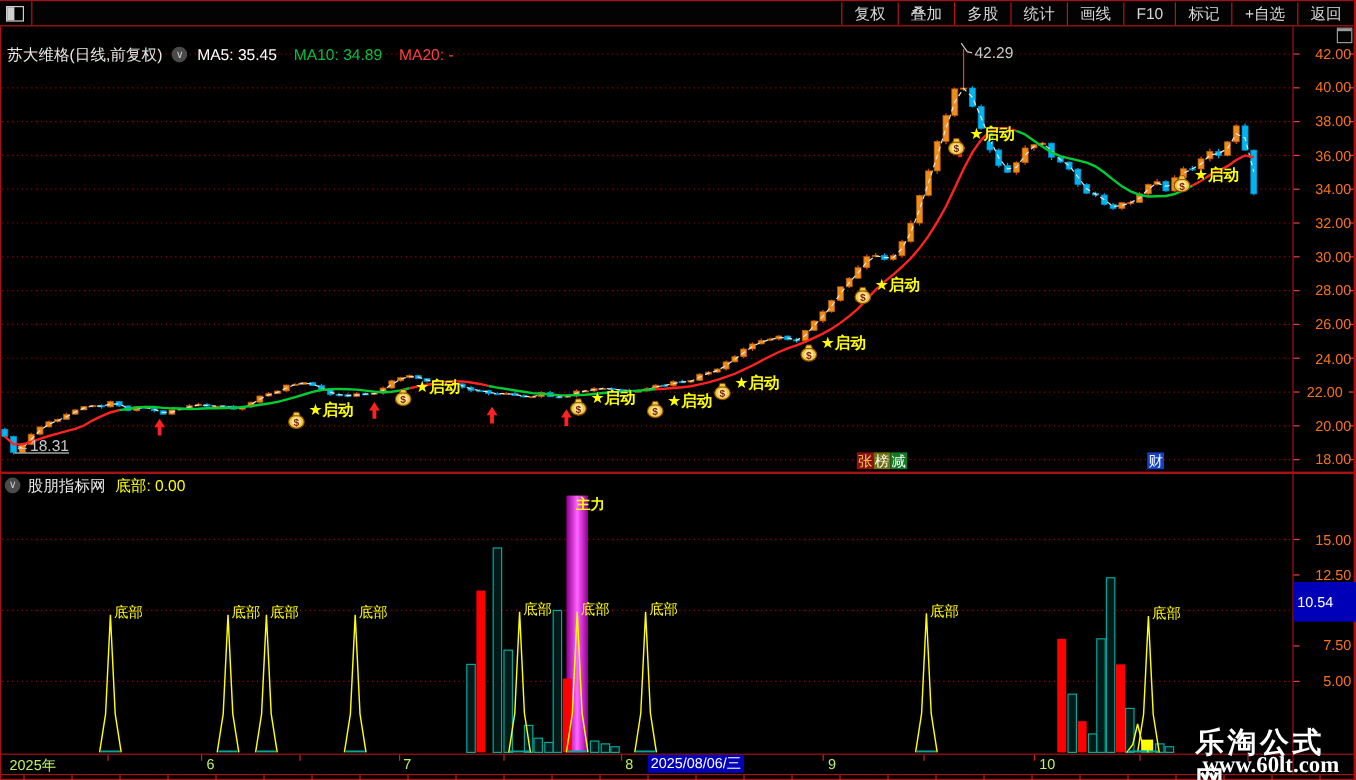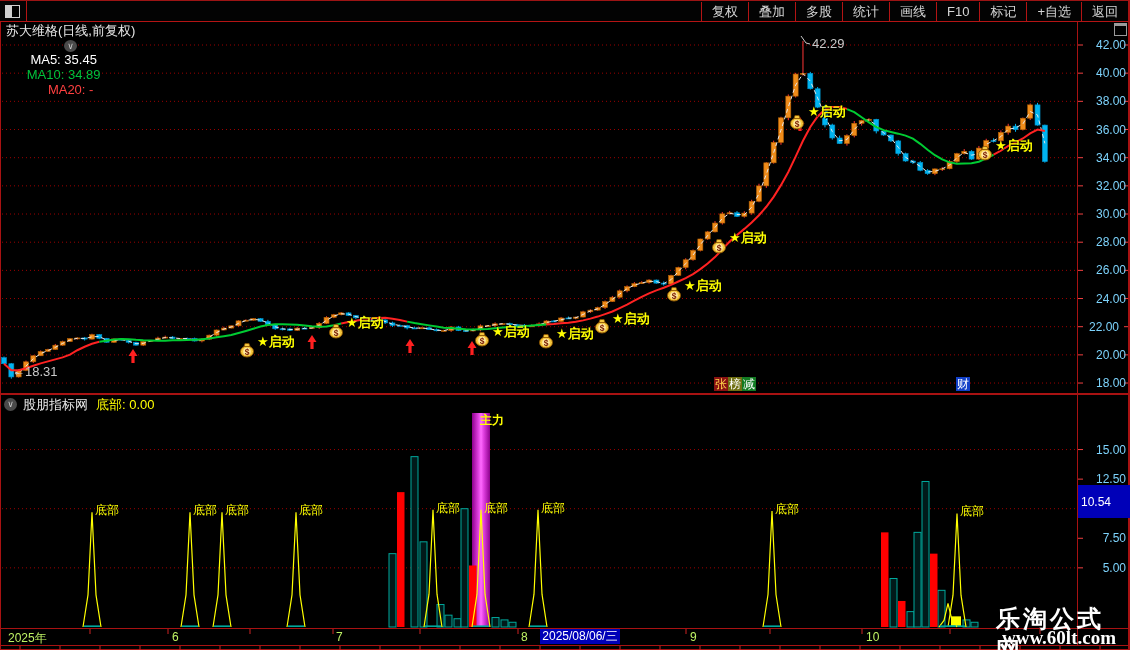--- a/index.html
+++ b/index.html
@@ -12,34 +12,34 @@
   .m-item{font-size:13px;color:#d6d6d6;padding:0 9px;line-height:19px;cursor:default;white-space:nowrap;}
   .m-item.active{color:#00d2ff;}
   .m-right{margin-left:auto;display:flex;align-items:center;height:100%;justify-content:space-between;}
   .m-rt{font-size:13px;color:#d6d6d6;padding:0 10px;line-height:19px;border-left:1px solid #b41414;white-space:nowrap;}
   .winicon{width:13px;height:11px;border:1px solid #cfcfcf;margin:0 6px 0 5px;position:relative;background:#000;}
   .winicon::after{content:"";position:absolute;left:0;top:0;width:6px;height:11px;background:#cfcfcf;}
   .m-sep{width:1px;height:100%;background:#b41414;}
   
   .vline,.hline{position:absolute;background:#a81212;z-index:5;}
   
-  .titlerow{position:absolute;top:22px;left:6px;height:15px;display:flex;align-items:center;z-index:20;flex-direction:column;}
+  .titlerow{position:absolute;top:38px;left:6px;height:15px;display:flex;align-items:center;z-index:20;}
   .stock-title{color:#e8e8e8;font-size:13px;}
   .chev{width:13px;height:13px;border-radius:50%;background:#4a4a4a;color:#c8c8c8;font-size:9px;
         line-height:12px;text-align:center;margin:0 8px;}
   .ma5{color:#ffffff;font-size:13px;margin-right:14px;}
   .ma10{color:#00c23c;font-size:13px;margin-right:14px;}
   .ma20{color:#ff4040;font-size:13px;}
   .maxicon{position:absolute;top:23px;left:1114px;width:11px;height:11px;border:1px solid #9a9a9a;z-index:20;}
   .maxicon::after{content:"";position:absolute;left:0;top:0;right:0;height:2px;background:#9a9a9a;}
   .indhdr{position:absolute;top:397px;left:4px;height:15px;display:flex;align-items:center;z-index:20;}
   .ind-name{color:#e8e8e8;font-size:13px;margin-right:8px;}
   .ind-val{color:#ffff00;font-size:13px;}
   
-  .ylab{position:absolute;width:44px;text-align:right;font-size:12px;color:#7dd3fc;z-index:10;}
+  .ylab{position:absolute;width:44px;text-align:right;font-size:12px;color:#f97316;z-index:10;}
   .xlab{position:absolute;top:630px;font-size:12px;color:#bef264;z-index:10;}
   .bluebox{position:absolute;background:#0000b8;color:#ffffff;font-size:12px;z-index:12;
            display:flex;align-items:center;}
   
   .sigtext{position:absolute;color:#ffff00;font-size:13px;font-weight:bold;z-index:15;white-space:nowrap;
            text-shadow:1px 1px 0 #000;}
   .hl-label{position:absolute;color:#c8c8c8;font-size:13px;z-index:15;white-space:nowrap;}
   .tagrow{position:absolute;display:flex;z-index:15;}
   .tagchar{font-size:12px;width:14px;height:14px;line-height:14px;text-align:center;}
   .zhuli{position:absolute;color:#ffff00;font-size:12px;font-weight:bold;z-index:15;}
@@ -586,21 +586,21 @@
     <line x1="860" y1="646" x2="860" y2="650" stroke="#cc2222"></line>
     <line x1="900" y1="646" x2="900" y2="650" stroke="#cc2222"></line>
     <line x1="940" y1="646" x2="940" y2="650" stroke="#cc2222"></line>
     <line x1="980" y1="646" x2="980" y2="650" stroke="#cc2222"></line>
     <line x1="1020" y1="646" x2="1020" y2="650" stroke="#cc2222"></line>
     <line x1="1060" y1="646" x2="1060" y2="650" stroke="#cc2222"></line>
     <line x1="1100" y1="646" x2="1100" y2="650" stroke="#cc2222"></line>
   </svg>
 
 <div class="hl-label" style="left:812px;top:36px;">42.29</div>
-<div class="hl-label" style="left:12px;top:364px;">←18.31</div>
+<div class="hl-label" style="left:12px;top:364px;text-decoration:underline;">←18.31</div>
 
 <div class="wm1">乐淘公式网</div>
 <div class="wm2">www.60lt.com</div>
 
 <div class="ylab" style="left: 1082px; top: 38px;">42.00</div>
 <div class="ylab" style="left: 1082px; top: 66.17px;">40.00</div>
 <div class="ylab" style="left: 1082px; top: 94.34px;">38.00</div>
 <div class="ylab" style="left: 1082px; top: 122.51px;">36.00</div>
 <div class="ylab" style="left: 1082px; top: 150.68px;">34.00</div>
 <div class="ylab" style="left: 1082px; top: 178.85px;">32.00</div>

